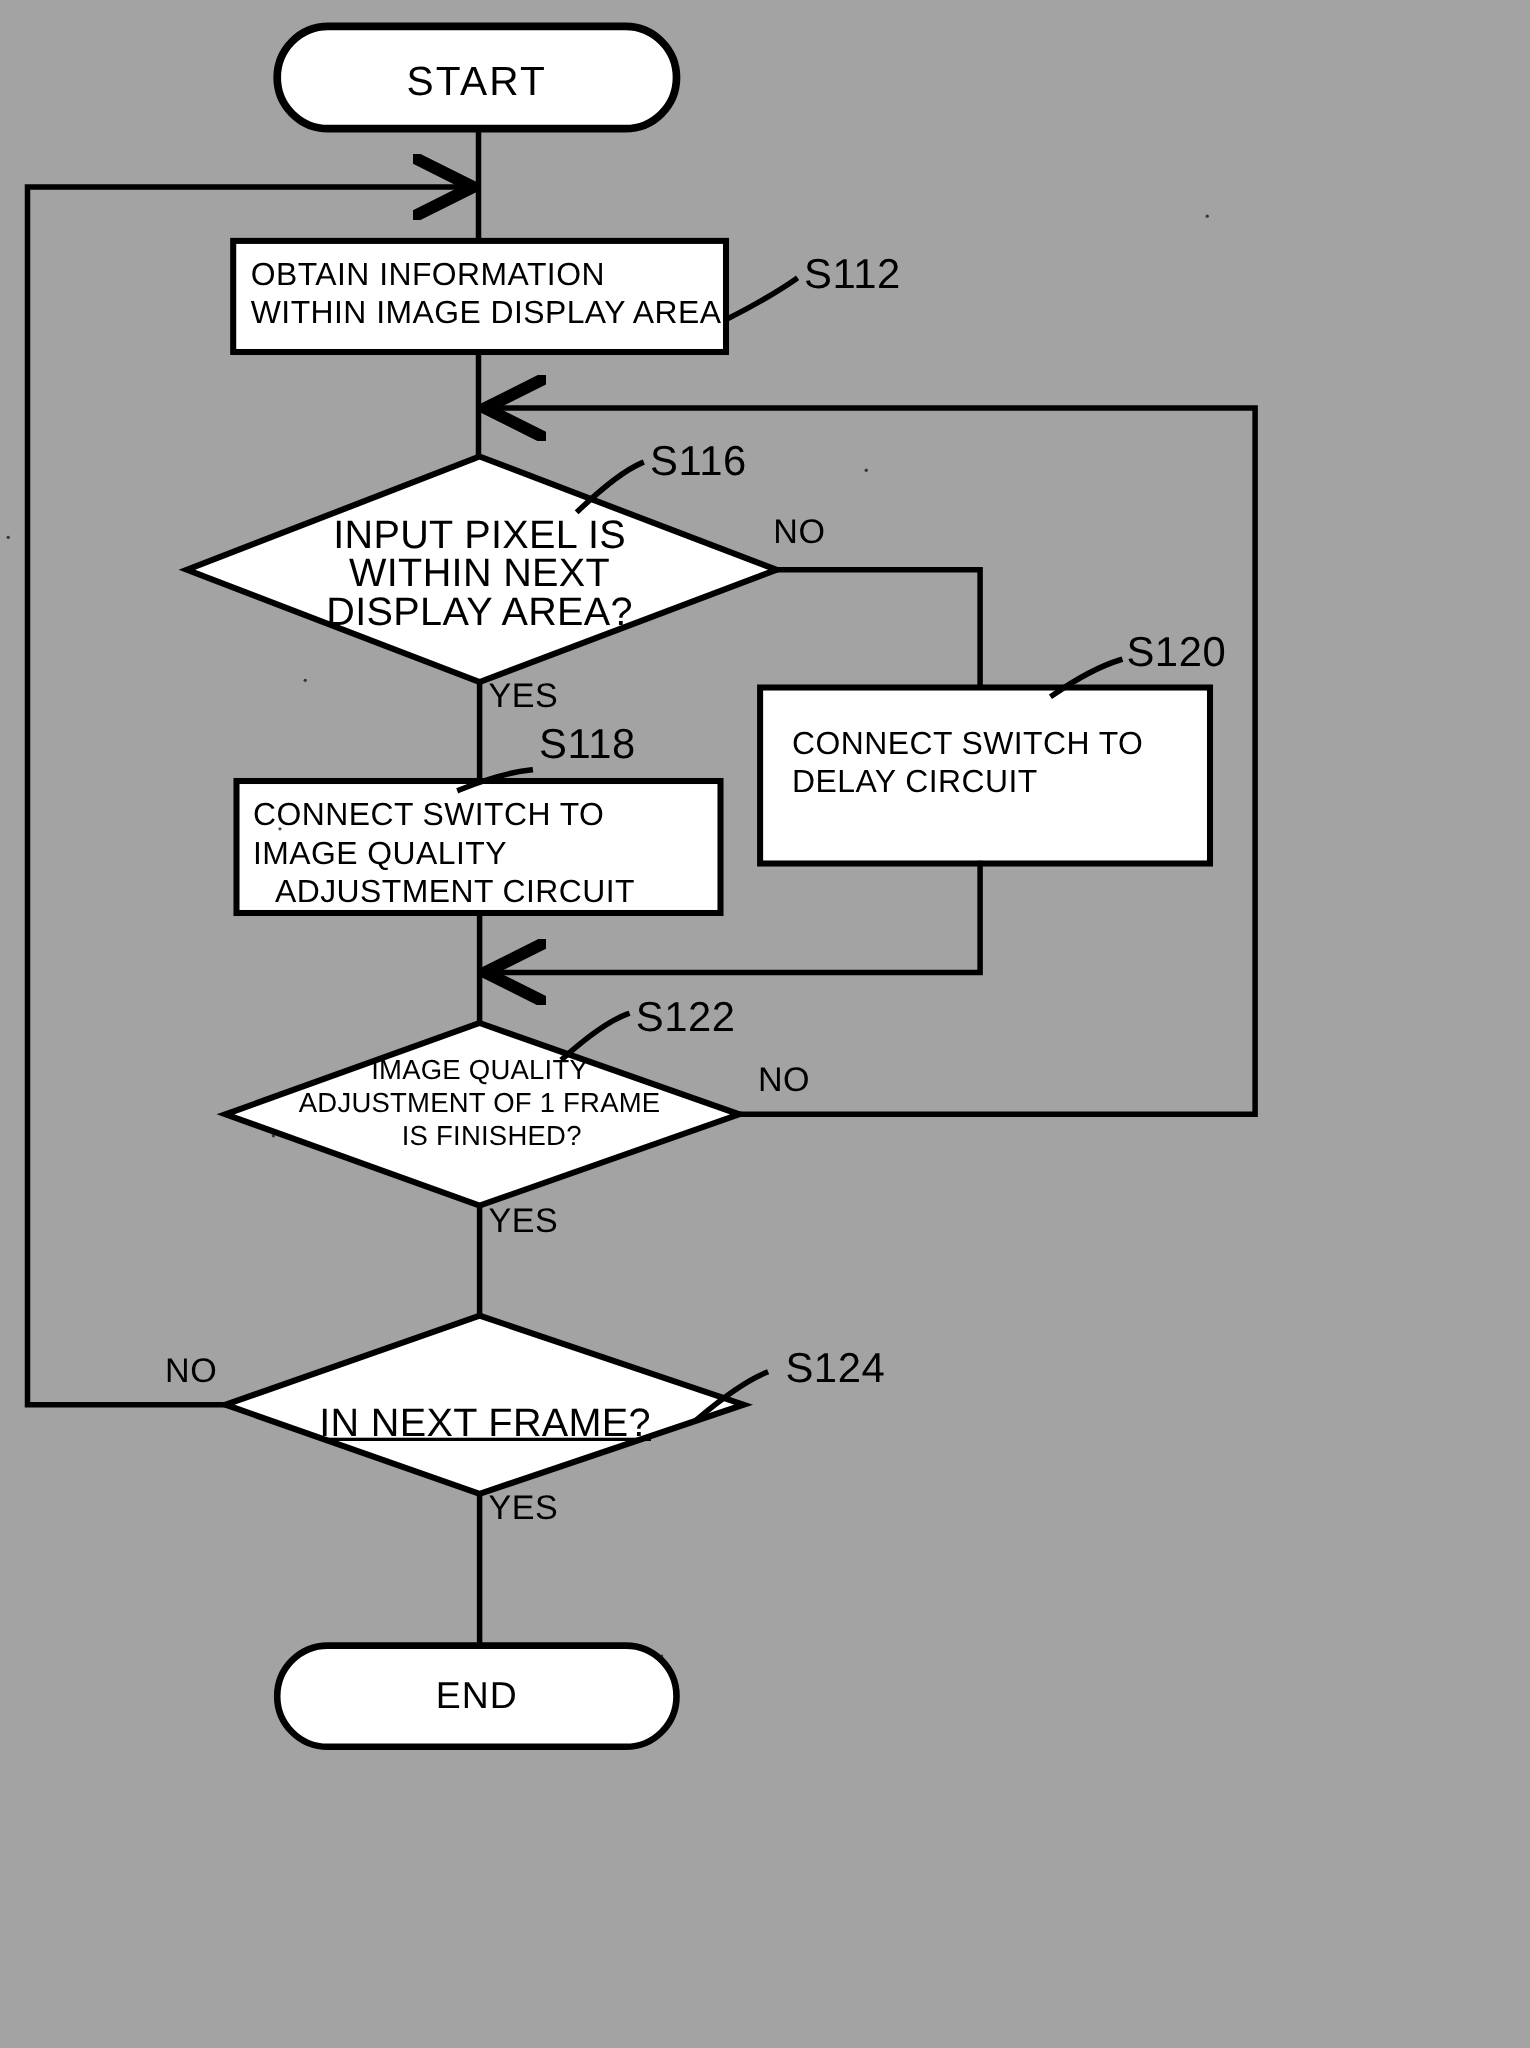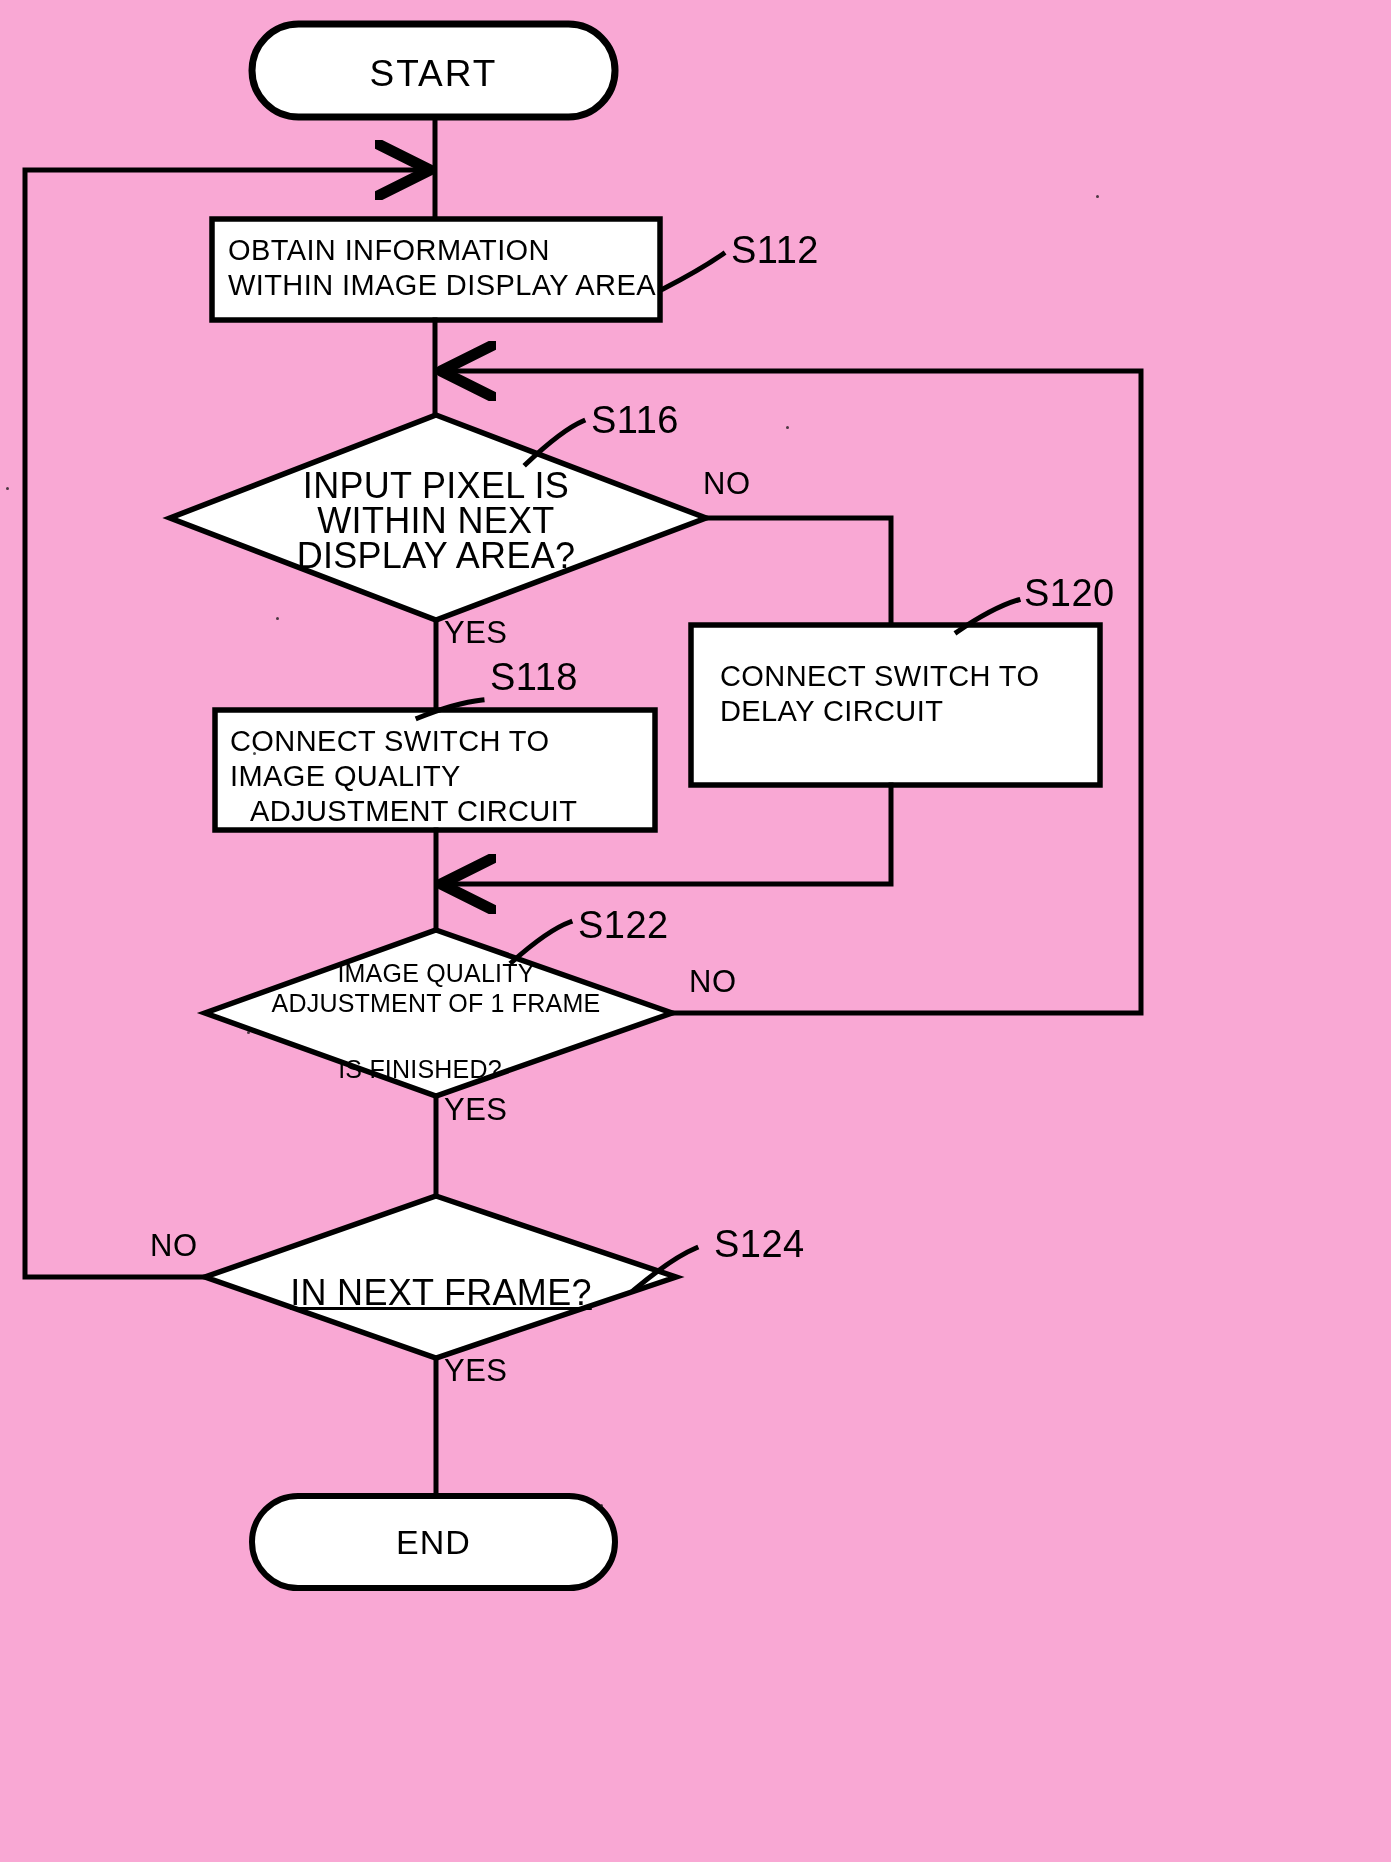--- a/index.html
+++ b/index.html
@@ -8,21 +8,21 @@
     padding: 0;
     background: #ffffff;
   }
   body {
     font-family: "Liberation Sans", sans-serif;
   }
   #stage {
     position: relative;
     width: 1391px;
     height: 1862px;
-    background: #f9a8d4;
+    background: #a3a3a3;
     overflow: hidden;
   }
   #flow-svg {
     position: absolute;
     left: 0;
     top: 0;
     width: 1391px;
     height: 1862px;
   }
   .node-text {
@@ -153,21 +153,21 @@
   <div class="node-text process-label" style="left:230px; top:759px; width:420px;">IMAGE QUALITY</div>
   <div class="node-text process-label" style="left:230px; top:794px; width:420px;margin-left:20px;">ADJUSTMENT CIRCUIT</div>
   <div class="node-text step-ref" style="left:490px; top:655px;">S118</div>
 
   <div class="node-text process-label" style="left:720px; top:659px; width:380px;">CONNECT SWITCH TO</div>
   <div class="node-text process-label" style="left:720px; top:694px; width:380px;">DELAY CIRCUIT</div>
   <div class="node-text step-ref" style="left:1024px; top:571px;">S120</div>
 
   <div class="node-text decision-label-small" style="left:196px; top:958px; width:480px;">IMAGE QUALITY</div>
   <div class="node-text decision-label-small" style="left:196px; top:988px; width:480px;">ADJUSTMENT OF 1 FRAME</div>
-  <div class="node-text decision-label-small" style="left:180px; top:1018px; width:480px;margin-top:36px;">IS FINISHED?</div>
+  <div class="node-text decision-label-small" style="left:207px; top:1018px; width:480px;">IS FINISHED?</div>
   <div class="node-text step-ref" style="left:578px; top:903px;">S122</div>
   <div class="node-text branch-label" style="left:689px; top:964px;">NO</div>
   <div class="node-text branch-label" style="left:444px; top:1092px;">YES</div>
 
   <div class="node-text decision-label" style="left:206px; top:1272px; width:470px;text-decoration:underline;">IN NEXT FRAME?</div>
   <div class="node-text step-ref" style="left:714px; top:1222px;">S124</div>
   <div class="node-text branch-label" style="left:150px; top:1228px;">NO</div>
   <div class="node-text branch-label" style="left:444px; top:1353px;">YES</div>
 
   <div class="node-text terminal-label" style="left:252px; top:1522px; width:363px; font-size:34px; letter-spacing:1px;">END</div>

